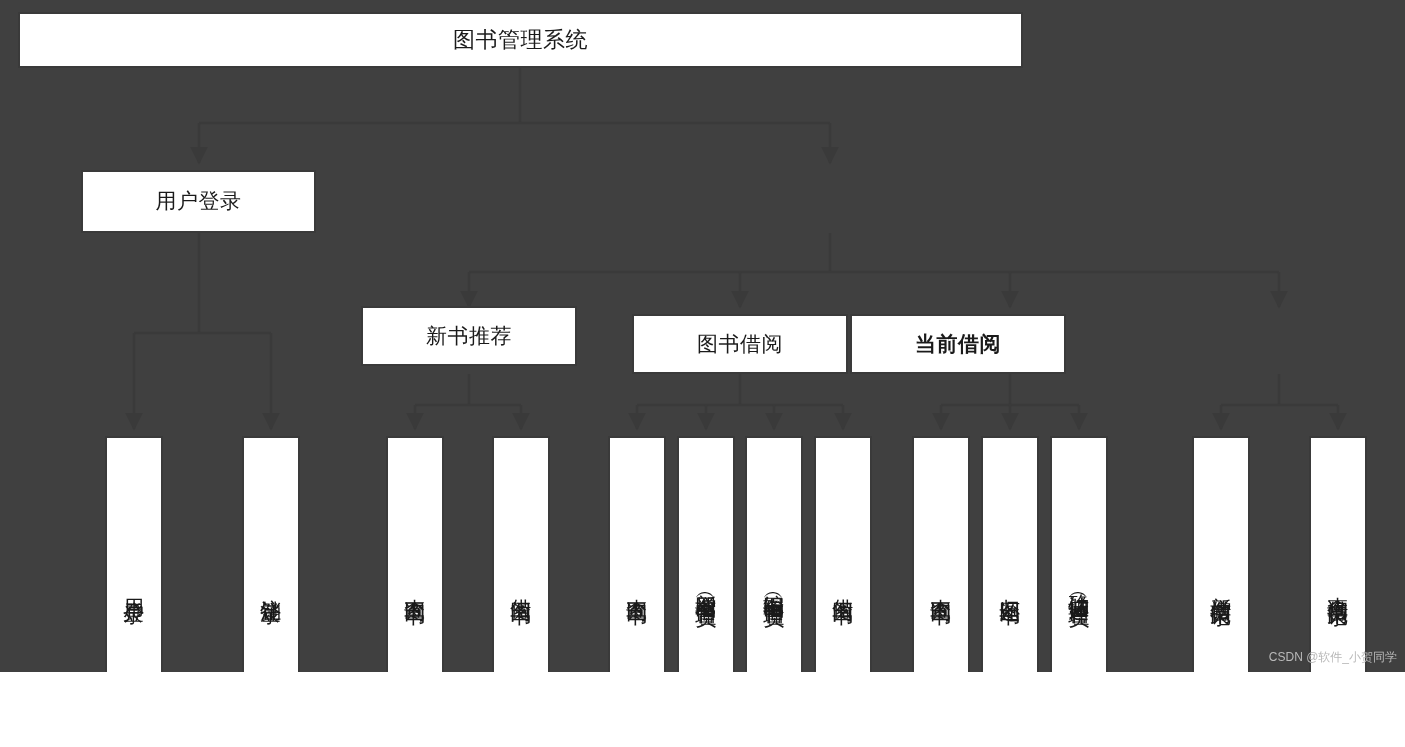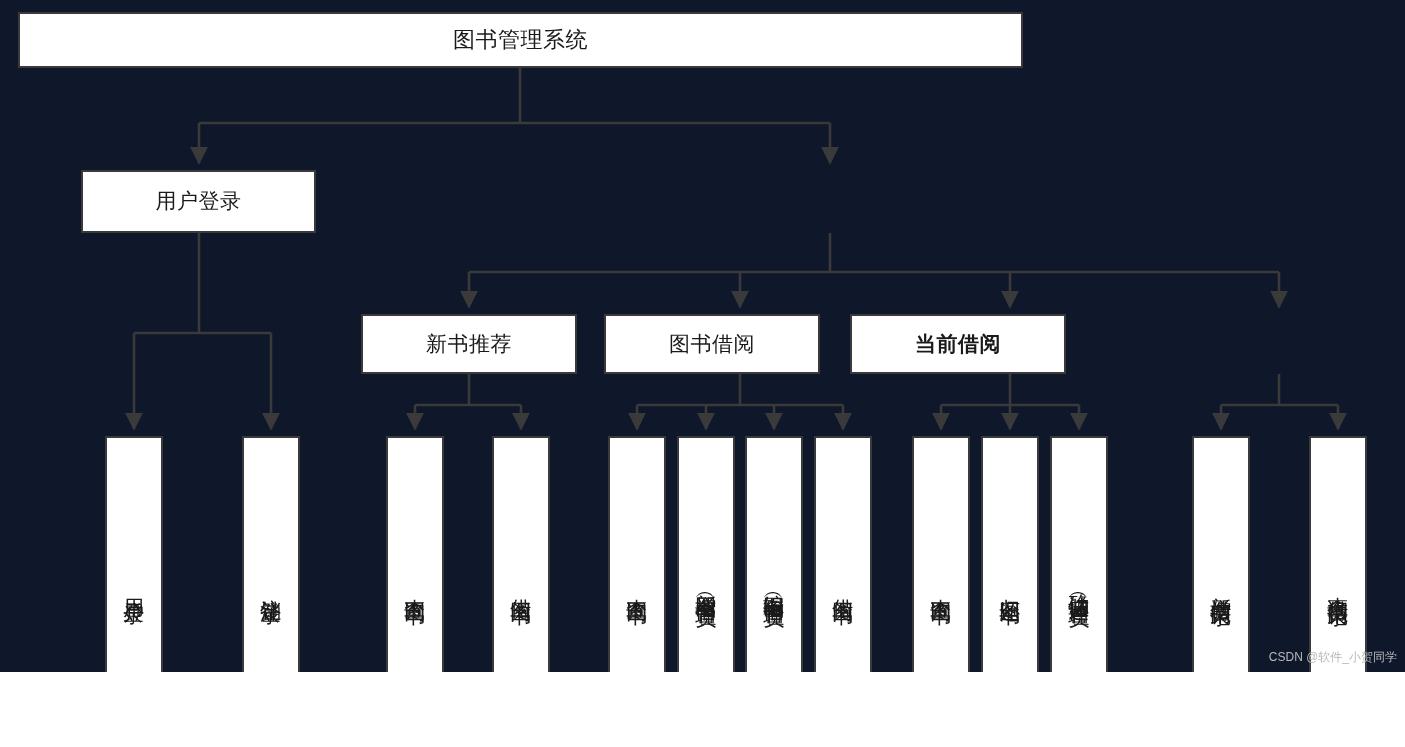--- a/index.html
+++ b/index.html
@@ -8,21 +8,21 @@
     padding: 0;
     background: #ffffff;
   }
   body {
     font-family: "Liberation Sans", "DejaVu Sans", sans-serif;
   }
   #diagram-canvas {
     position: relative;
     width: 1405px;
     height: 672px;
-    background: #0f172a;
+    background: #404040;
     overflow: hidden;
   }
   #edge-layer {
     position: absolute;
     left: 0;
     top: 0;
     width: 1405px;
     height: 747px;
     pointer-events: none;
   }
@@ -132,25 +132,25 @@
 
   <div class="node horiz root" style="left:18px; top:12px; width:1005px; height:56px;">
     <span class="node-label">图书管理系统</span>
   </div>
 
   <div class="node horiz" style="left:81px; top:170px; width:235px; height:63px;">
     <span class="node-label">用户登录</span>
   </div>
 
 
-  <div class="node horiz" style="left:361px; top:314px; width:216px; height:60px;">
+  <div class="node horiz" style="left:361px; top:306px; width:216px; height:60px;">
     <span class="node-label">新书推荐</span>
   </div>
 
-  <div class="node horiz" style="left:604px; top:314px; width:216px; height:60px;font-family:Liberation Serif, serif;">
+  <div class="node horiz" style="left:632px; top:314px; width:216px; height:60px;font-family:Liberation Serif, serif;">
     <span class="node-label">图书借阅</span>
   </div>
 
   <div class="node horiz" style="left:850px; top:314px; width:216px; height:60px;font-weight:bold;">
     <span class="node-label">当前借阅</span>
   </div>
 
 
   <div class="node vert" style="left:105px; top:436px; width:58px; height:299px;">
     <span class="node-label">用户登录</span>

